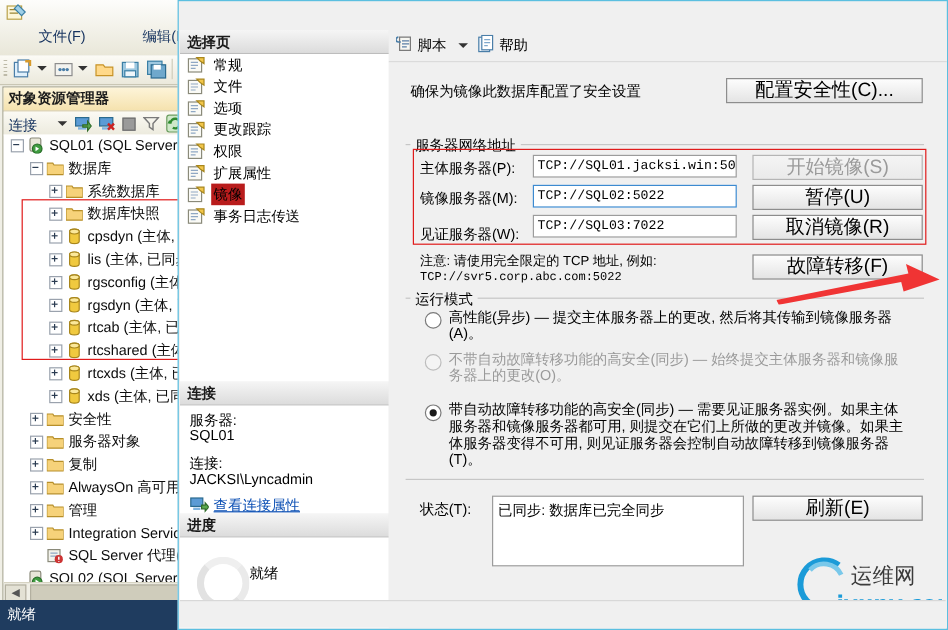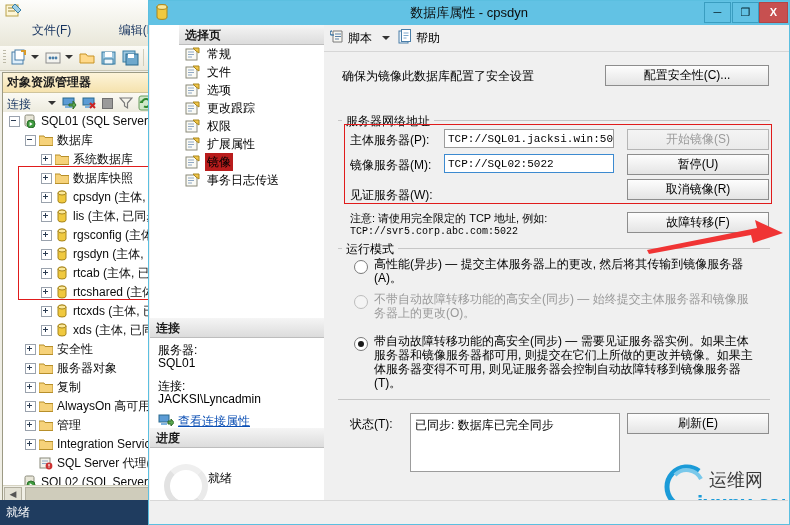--- a/index.html
+++ b/index.html
@@ -65,21 +65,21 @@
   .wbtn.min{right:58px;}
   .wbtn.max{right:30px;}
   .wbtn.close{right:1px;width:29px;background:#c75050;border-color:#b34545;color:#fff;font-weight:bold;}
 
   .dlg-body{position:absolute;left:1px;top:24px;width:639px;bottom:1px;background:#f0f0f0;}
 
   
   .dl{position:absolute;left:0;top:0;width:174px;bottom:0;}
   .panel-hd{height:20px;background:linear-gradient(#f5f5f5,#dcdcdc);border-bottom:1px solid #bdbdbd;
      font-weight:bold;font-size:12px;color:#1a1a1a;padding:2px 0 0 6px;box-sizing:border-box;}
-  .sel-list{position:absolute;left:0;top:0;width:204px;height:293px;background:#fff;padding-left:29px;}
+  .sel-list{position:absolute;left:0;top:0;width:204px;height:293px;background:#fff;}
   .sel-item{position:relative;height:18px;line-height:18px;font-size:12px;color:#000;padding-left:26px;white-space:nowrap;}
   .sel-item .pgico{position:absolute;left:6px;top:2px;width:15px;height:14px;}
   .sel-item .seltxt{display:inline-block;padding:0 2px;}
   .sel-item.active .seltxt{background:#b91c1c;}
   .conn{position:absolute;left:0;top:293px;width:174px;height:110px;}
   .conn-bd{position:absolute;left:0;top:20px;width:174px;height:90px;background:#fff;font-size:12px;color:#000;
      padding:6px 0 0 8px;box-sizing:border-box;line-height:13px;}
   .conn-link{color:#0b4fb4;text-decoration:underline;font-size:12px;}
   .prog{position:absolute;left:0;top:403px;width:174px;bottom:0;}
   .prog-bd{position:absolute;left:0;top:20px;width:174px;bottom:0;background:#fff;}
@@ -92,21 +92,21 @@
   .dr-toolbar{position:absolute;left:0;top:0;right:0;height:26px;background:#f0f0f0;border-bottom:1px solid #d6d6d6;}
   .scr-ico{position:absolute;left:6px;top:4px;width:16px;height:16px;}
   .help-ico{position:absolute;left:74px;top:4px;width:14px;height:16px;}
   .tb-lbl{position:absolute;top:5px;font-size:12px;color:#000;}
   .caret{position:absolute;top:11px;width:0;height:0;border-left:4px solid transparent;
      border-right:4px solid transparent;border-top:4px solid #333;}
 
   .content{position:absolute;left:0;top:27px;right:0;bottom:0;background:#f0f0f0;}
   .lead{position:absolute;left:18px;top:16px;font-size:12px;color:#000;}
   .btn{position:absolute;background:linear-gradient(#fdfdfd,#e4e4e4);border:1px solid #8d8d8d;
-     font-size:12px;color:#000;text-align:center;box-sizing:border-box;line-height:19px;height:21px;}
+     font-size:16px;color:#000;text-align:center;box-sizing:border-box;line-height:19px;height:21px;}
   .btn.disabled{color:#9a9a9a;background:linear-gradient(#f4f4f4,#eaeaea);border-color:#b5b5b5;}
   .grp{position:absolute;border-top:1px solid #c6c6c6;}
   .grp-lbl{position:absolute;background:#f0f0f0;font-size:12px;color:#000;padding:0 4px;}
   .fld-lbl{position:absolute;font-size:12px;color:#000;white-space:nowrap;}
   .inp{position:absolute;height:19px;border:1px solid #9c9c9c;background:#fff;font-size:11px;
      font-family:"Liberation Mono","DejaVu Sans Mono",monospace;color:#000;padding:1px 0 0 3px;box-sizing:border-box;
      line-height:16px;overflow:hidden;white-space:nowrap;}
   .inp.focus{border-color:#3c8ad0;}
   .note{position:absolute;font-size:11px;color:#000;line-height:13px;}
   .note .mono{font-family:"Liberation Mono","DejaVu Sans Mono",monospace;font-size:10px;}
@@ -391,33 +391,20 @@
       </div>
     </div>
 
     <div class="redbox-tree"></div>
 
     <div class="ssms-status">就绪</div>
   </div>
 
   <div class="dlg">
 
-    <div class="dlg-title">
-      <span class="dlg-title-icon">
-        <svg width="14" height="17" viewBox="0 0 14 17">
-          <ellipse cx="7" cy="3" rx="5" ry="2.4" fill="#f6d96e" stroke="#a8861c"></ellipse>
-          <path d="M2 3 v10 a5 2.4 0 0 0 10 0 V3" fill="#f0c93f" stroke="#a8861c"></path>
-          <ellipse cx="7" cy="3" rx="5" ry="2.4" fill="#fbe89a" stroke="#a8861c"></ellipse>
-        </svg>
-      </span>
-      <span class="dlg-title-text">数据库属性 - cpsdyn</span>
-      <span class="wbtn min">─</span>
-      <span class="wbtn max">❐</span>
-      <span class="wbtn close">X</span>
-    </div>
 
     <div class="dlg-body">
 
       <div class="dl">
         <div class="sel-list">
           <div class="panel-hd">选择页</div>
           <div id="selitems">
               <div class="sel-item"><span class="pgico"><svg width="15" height="14">
                     <rect x="1" y="2" width="11" height="11" fill="#fafaf5" stroke="#8a8a7a"></rect>
                     <path d="M3 5 l6 0 M3 7.5 l6 0 M3 10 l4 0" stroke="#8fa8c4"></path>
@@ -523,20 +510,21 @@
 
           <div class="fld-lbl" style="left:26px;top:80px;">主体服务器(P):</div>
           <div class="inp" style="left:120px;top:77px;width:170px;">TCP://SQL01.jacksi.win:5022</div>
           <div class="btn disabled" style="left:303px;top:77px;width:142px;">开始镜像(S)</div>
 
           <div class="fld-lbl" style="left:26px;top:105px;">镜像服务器(M):</div>
           <div class="inp focus" style="left:120px;top:102px;width:170px;">TCP://SQL02:5022</div>
           <div class="btn" style="left:303px;top:102px;width:142px;">暂停(U)</div>
 
           <div class="fld-lbl" style="left:26px;top:135px;">见证服务器(W):</div>
+          <div class="inp" style="left:120px;top:127px;width:170px;">TCP://SQL03:7022</div>
           <div class="btn" style="left:303px;top:127px;width:142px;">取消镜像(R)</div>
 
           <div class="redbox-srv" style="left:20px;top:72px;width:426px;height:78px;"></div>
 
           <div class="note" style="left:26px;top:160px;">
             <div>注意: 请使用完全限定的 TCP 地址, 例如:</div>
             <div class="mono">TCP://svr5.corp.abc.com:5022</div>
           </div>
           <div class="btn" style="left:303px;top:160px;width:142px;">故障转移(F)</div>
 

